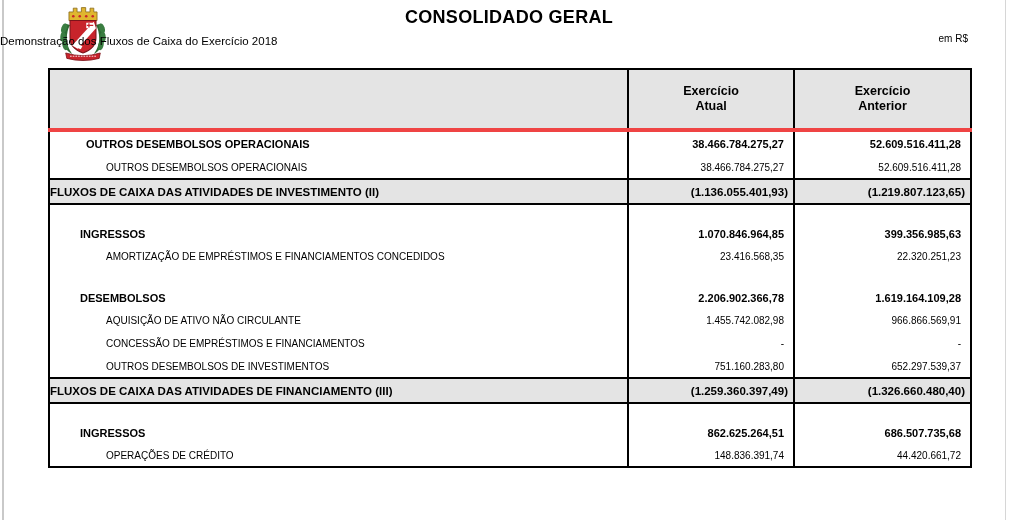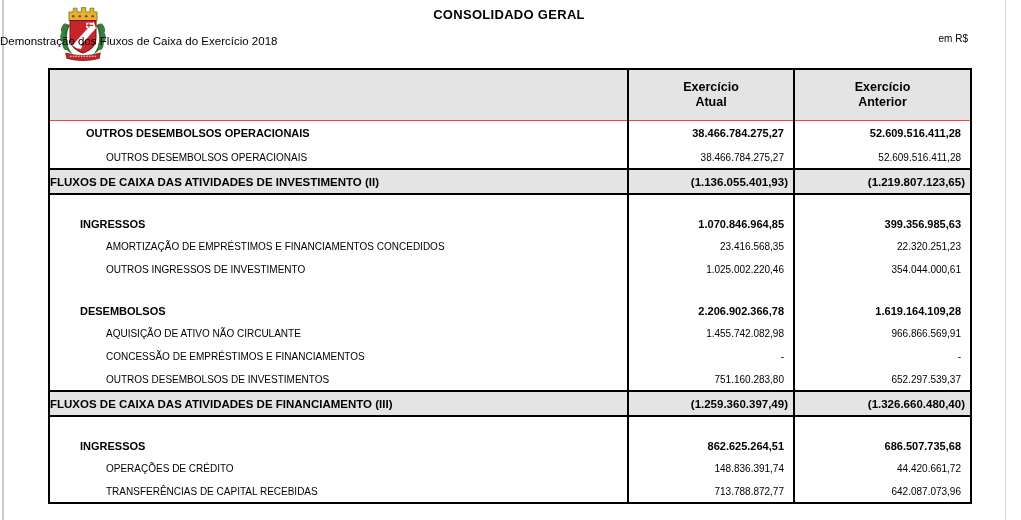--- a/index.html
+++ b/index.html
@@ -12,21 +12,21 @@
     position: relative;
   }
   .page-edge { position: absolute; top: 0; bottom: 0; width: 2px; background: #c9c9c9; }
   .page-edge.left  { left: 2px; }
   .page-edge.right { left: 1005px; width: 1px; background: #d6d6d6; }
 
   .logo { position: absolute; left: 56px; top: 3px; width: 54px; height: 60px; }
 
   .title {
     position: absolute; left: 48px; top: 7px; width: 922px;
-    text-align: center; font-size: 13px; font-weight: bold; letter-spacing: .3px;
+    text-align: center; font-size: 18px; font-weight: bold; letter-spacing: .3px;
   }
   .subtitle {
     position: absolute; left: 0; top: 35px; width: 909px;
     text-align: left; font-size: 11.5px;
   }
   .currency-note {
     position: absolute; right: 53px; top: 33px;
     font-size: 10px;
   }
 
@@ -35,23 +35,23 @@
     border-collapse: collapse; table-layout: fixed;
     border: 2px solid #000;
   }
   col.c-label    { width: 579px; }
   col.c-atual    { width: 166px; }
   col.c-anterior { width: 177px; }
 
   th, td { vertical-align: middle; overflow: hidden; white-space: nowrap; }
 
   thead th {
-    height: 51px;
+    height: 61px;
     background: #e4e4e4;
-    border-bottom: 1px solid #ef4444;
+    border-bottom: 4px solid #ef4444;
     font-size: 12.5px; font-weight: bold; line-height: 15px;
     text-align: center;
   }
   .vline  { border-right: 2px solid #000; }
 
   td.val { text-align: right; padding-right: 9px; margin-left: 20px; }
 
   tr.r-subtotal td { height: 26px; font-weight: bold; font-size: 11px; }
   tr.r-subtotal td.lbl { padding-left: 36px; }
 
@@ -159,25 +159,20 @@
       <tr class="r-group">
         <td class="lbl vline">INGRESSOS</td>
         <td class="val vline">1.070.846.964,85</td>
         <td class="val">399.356.985,63</td>
       </tr>
       <tr class="r-detail">
         <td class="lbl vline">AMORTIZAÇÃO DE EMPRÉSTIMOS E FINANCIAMENTOS CONCEDIDOS</td>
         <td class="val vline">23.416.568,35</td>
         <td class="val">22.320.251,23</td>
       </tr>
-      <tr class="r-detail">
-        <td class="lbl vline">OUTROS INGRESSOS DE INVESTIMENTO</td>
-        <td class="val vline">1.025.002.220,46</td>
-        <td class="val">354.044.000,61</td>
-      </tr>
       <tr class="r-spacer">
         <td class="lbl vline"></td>
         <td class="val vline"></td>
         <td class="val"></td>
       </tr>
       <tr class="r-group">
         <td class="lbl vline">DESEMBOLSOS</td>
         <td class="val vline">2.206.902.366,78</td>
         <td class="val">1.619.164.109,28</td>
       </tr>
@@ -209,19 +204,14 @@
       <tr class="r-group">
         <td class="lbl vline">INGRESSOS</td>
         <td class="val vline">862.625.264,51</td>
         <td class="val">686.507.735,68</td>
       </tr>
       <tr class="r-detail">
         <td class="lbl vline">OPERAÇÕES DE CRÉDITO</td>
         <td class="val vline">148.836.391,74</td>
         <td class="val">44.420.661,72</td>
       </tr>
-      <tr class="r-detail">
-        <td class="lbl vline">TRANSFERÊNCIAS DE CAPITAL RECEBIDAS</td>
-        <td class="val vline">713.788.872,77</td>
-        <td class="val">642.087.073,96</td>
-      </tr>
     </tbody>
 </table>
 
 </body></html>

